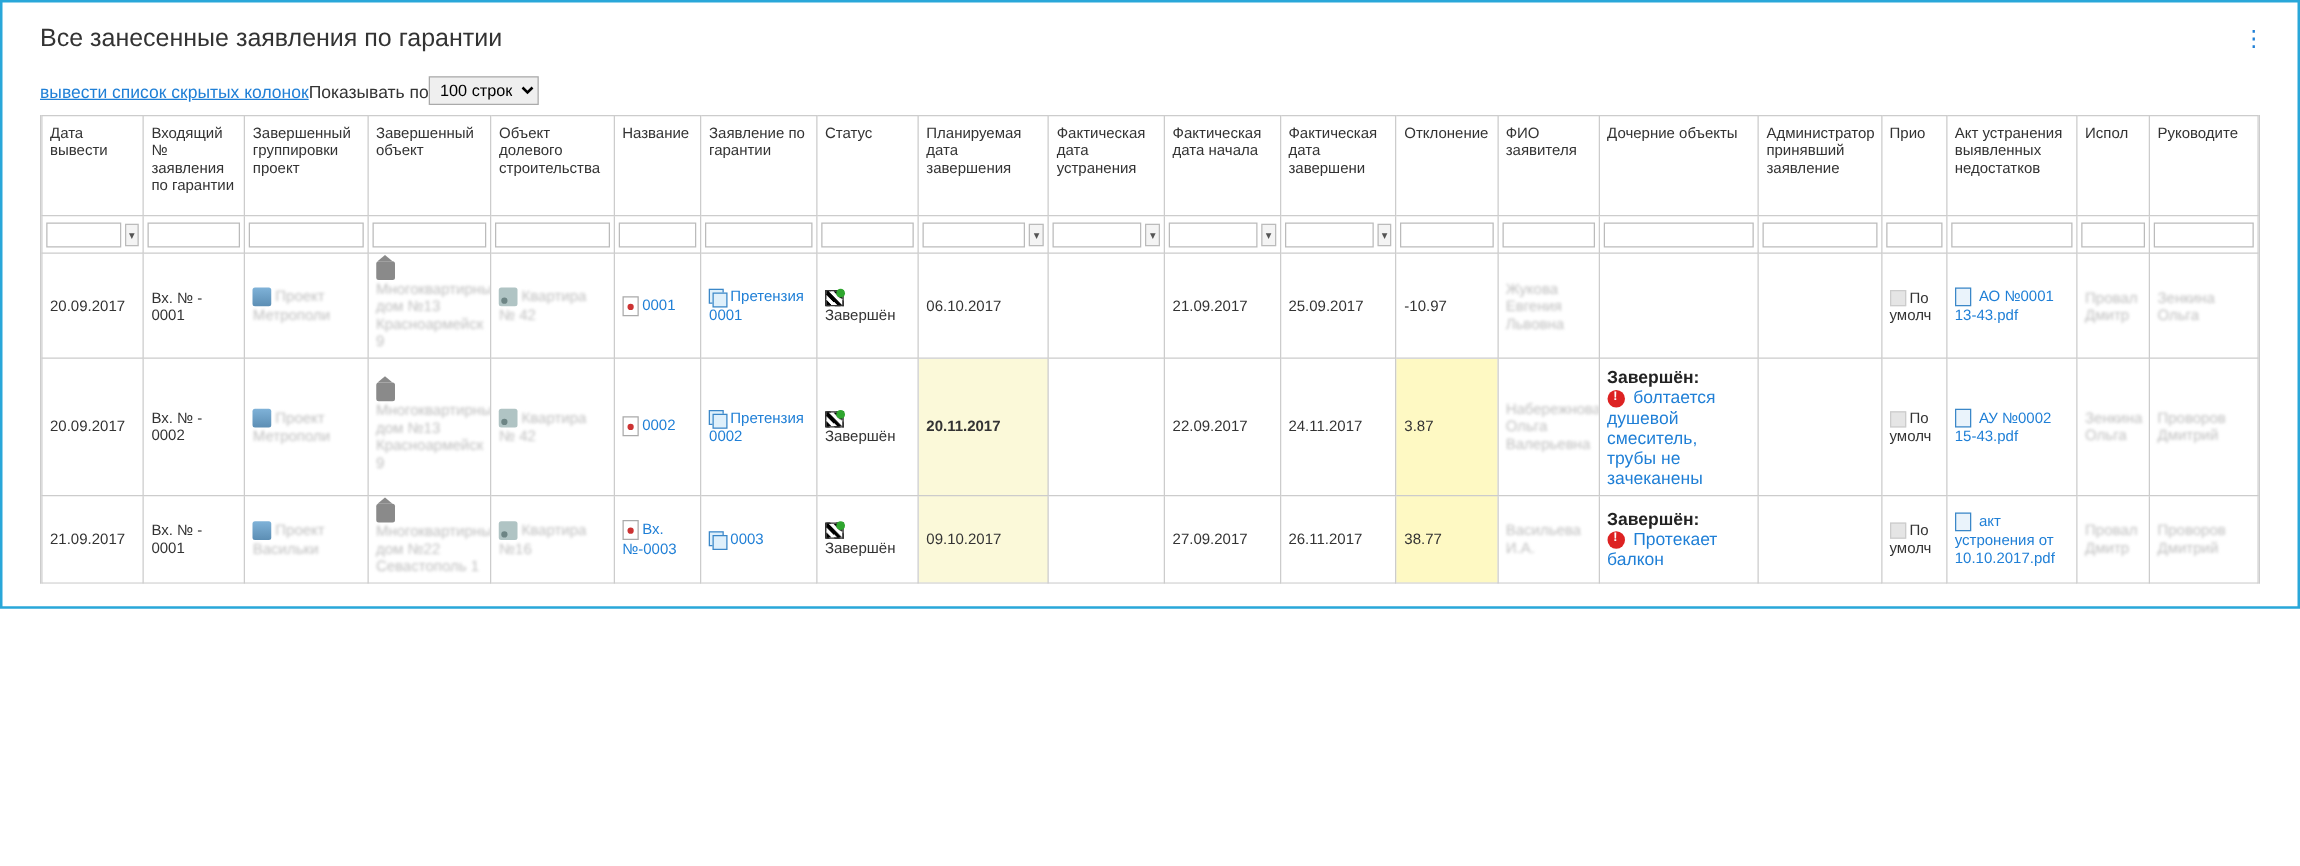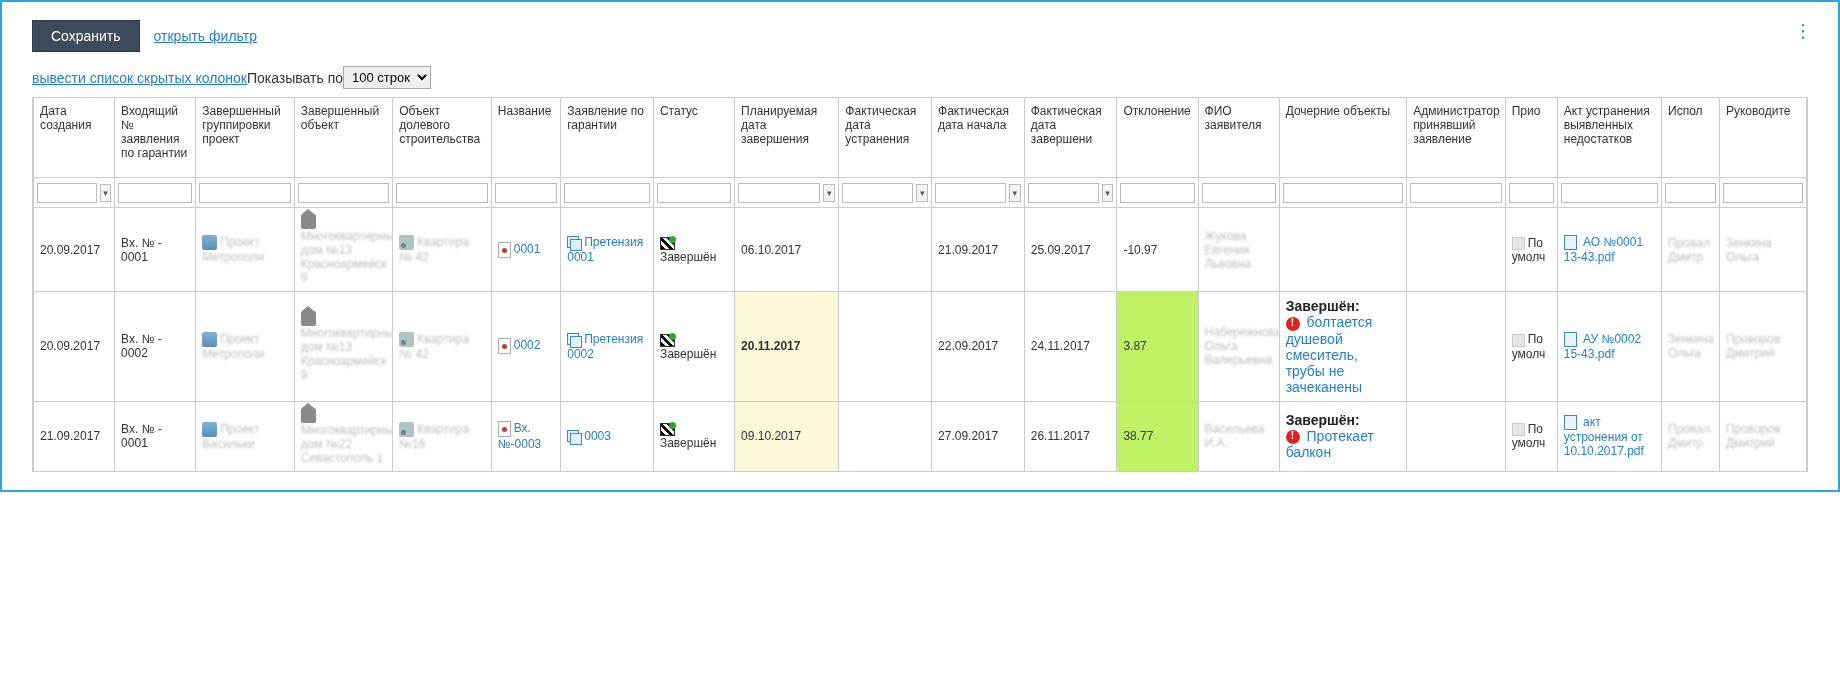--- a/index.html
+++ b/index.html
@@ -159,36 +159,33 @@
     width:13px; height:15px; background:#eaf3fb; border:1px solid #3b87c8;
   }
   .icon-grey-square {
     width:13px; height:13px; background:#e5e5e5; border:1px solid #ccc;
   }
   .blur-text {
     color: #bfbfbf;
     filter: blur(1.2px);
   }
   .hl-yellow { background: #fbf9d9; font-weight: bold; }
-  .hl-pink   { background: #bef264; }
+  .hl-pink   { background: #fef9c3; }
   .child-block { font-size: 14px; }
   .child-block .title { font-weight: bold; color: #222; }
   .child-block .link-text { color: #1f7fd6; }
 </style>
 </head>
 <body>
 
 <div class="page">
   <span class="kebab">⋮</span>
 
-
-  <div class="action-row">
-    <button class="btn-primary">Сохранить</button>
-    <a class="link">открыть фильтр</a>
-  </div>
+  <h1>Все занесенные заявления по гарантии</h1>
+
 
   <div class="options-row">
     <a class="link">вывести список скрытых колонок</a>
     <span>Показывать по</span>
     <select>
       <option>100 строк</option>
     </select>
   </div>
 
 
@@ -211,21 +208,21 @@
           <col style="width: 70px;">
           <col style="width: 110px;">
           <col style="width: 85px;">
           <col style="width: 45px;">
           <col style="width: 90px;">
           <col style="width: 50px;">
           <col style="width: 75px;">
         </colgroup>
       <thead>
         <tr id="hdr-row">
-            <th>Дата создания</th>
+            <th>Дата вывести</th>
             <th>Входящий № заявления по гарантии</th>
             <th>Завершенный группировки проект</th>
             <th>Завершенный объект</th>
             <th>Объект долевого строительства</th>
             <th>Название</th>
             <th>Заявление по гарантии</th>
             <th>Статус</th>
             <th>Планируемая дата завершения</th>
             <th>Фактическая дата устранения</th>
             <th>Фактическая дата начала</th>

